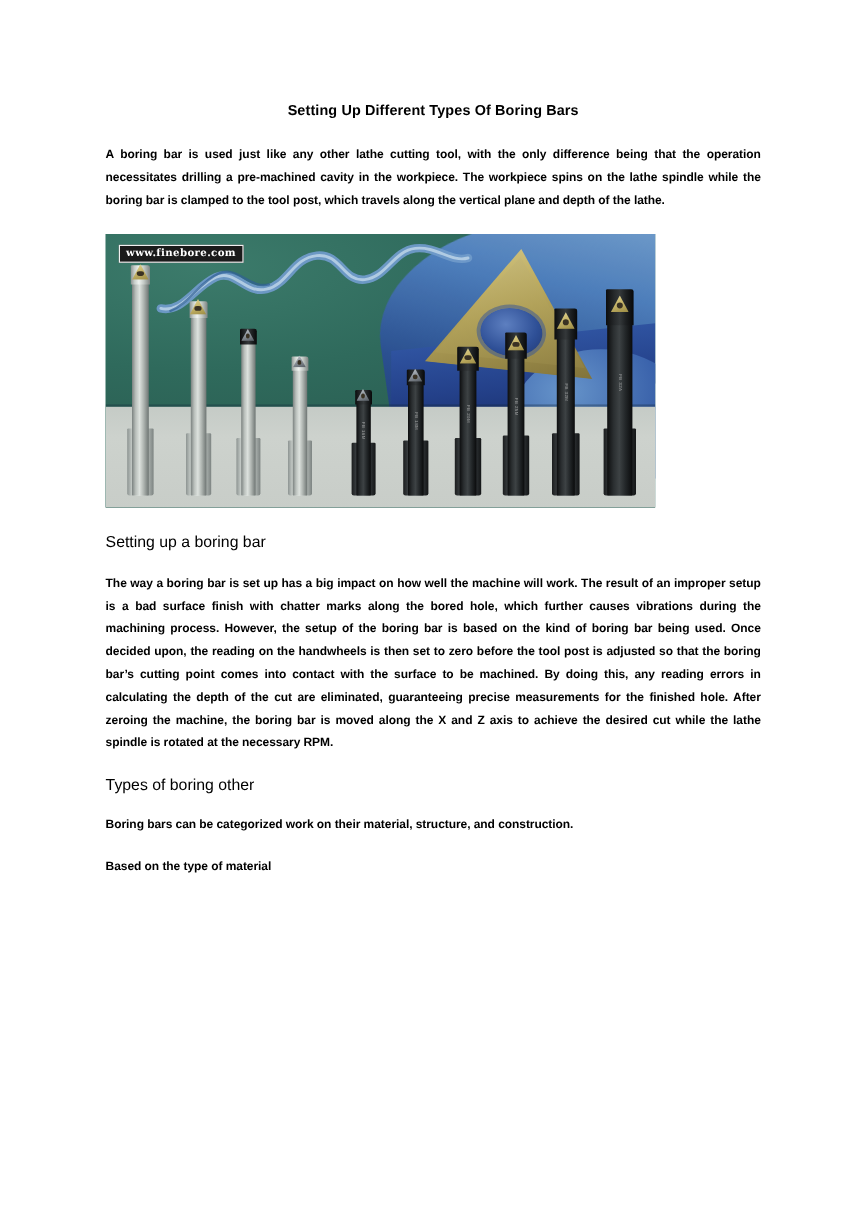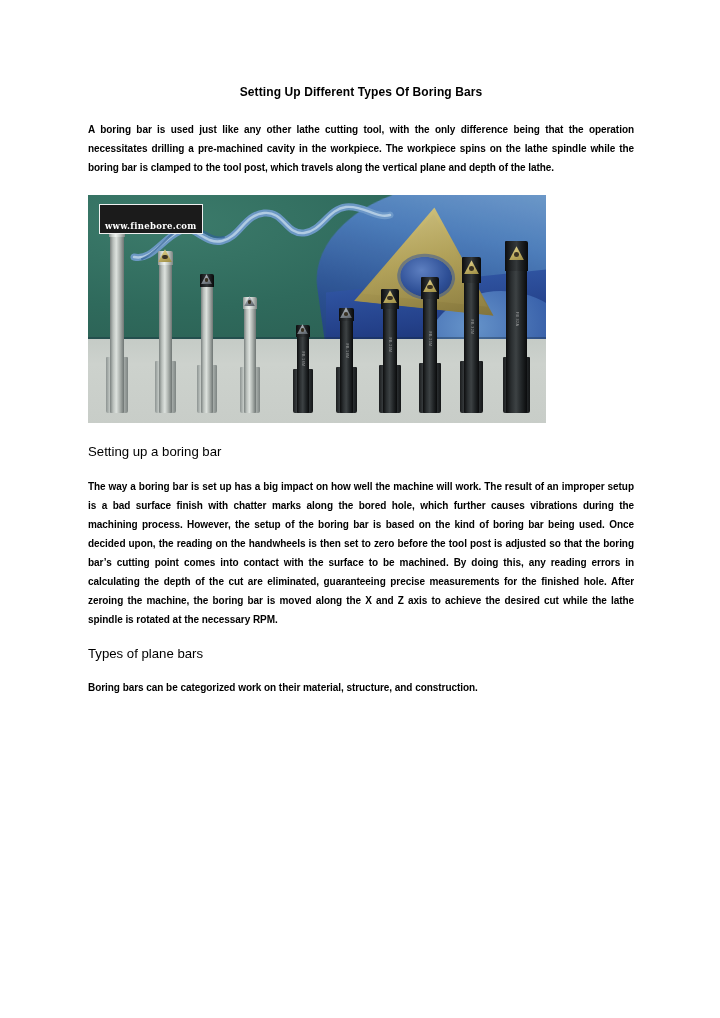--- a/index.html
+++ b/index.html
@@ -147,21 +147,21 @@
   }
   .watermark {
     position: absolute;
     left: 11px; top: 9px;
     background: #1b1b1b;
     color: #ffffff;
     font-size: 8.5px;
     font-weight: bold;
     font-family: "DejaVu Serif", serif;
     letter-spacing: 0.3px;
-    padding: 16px 5px 2px 5px;
+    padding: 1px 5px 2px 5px;
     border: 1px solid #f0f0f0;
     z-index: 40;
     white-space: nowrap;
   }
   
   .bar {
     position: absolute;
     bottom: 10px;
     z-index: 20;
   }
@@ -352,19 +352,20 @@
         <div class="bar-code" style="bottom:92px;">FB 32A</div>
       </div>
 
       <div class="watermark">www.finebore.com</div>
     </div>
 
     <h2 class="sub-head">Setting up a boring bar</h2>
 
     <p class="body-text">The way a boring bar is set up has a big impact on how well the machine will work. The result of an improper setup is a bad surface finish with chatter marks along the bored hole, which further causes vibrations during the machining process. However, the setup of the boring bar is based on the kind of boring bar being used. Once decided upon, the reading on the handwheels is then set to zero before the tool post is adjusted so that the boring bar’s cutting point comes into contact with the surface to be machined. By doing this, any reading errors in calculating the depth of the cut are eliminated, guaranteeing precise measurements for the finished hole. After zeroing the machine, the boring bar is moved along the X and Z axis to achieve the desired cut while the lathe spindle is rotated at the necessary RPM.</p>
 
-    <h2 class="sub-head">Types of plane bars</h2>
+    <h2 class="sub-head">Types of boring other</h2>
 
     <p class="body-text">Boring bars can be categorized work on their material, structure, and construction.</p>
 
+    <p class="body-text last-para">Based on the type of material</p>
 
   </div>
 </div>
 
 </body></html>

